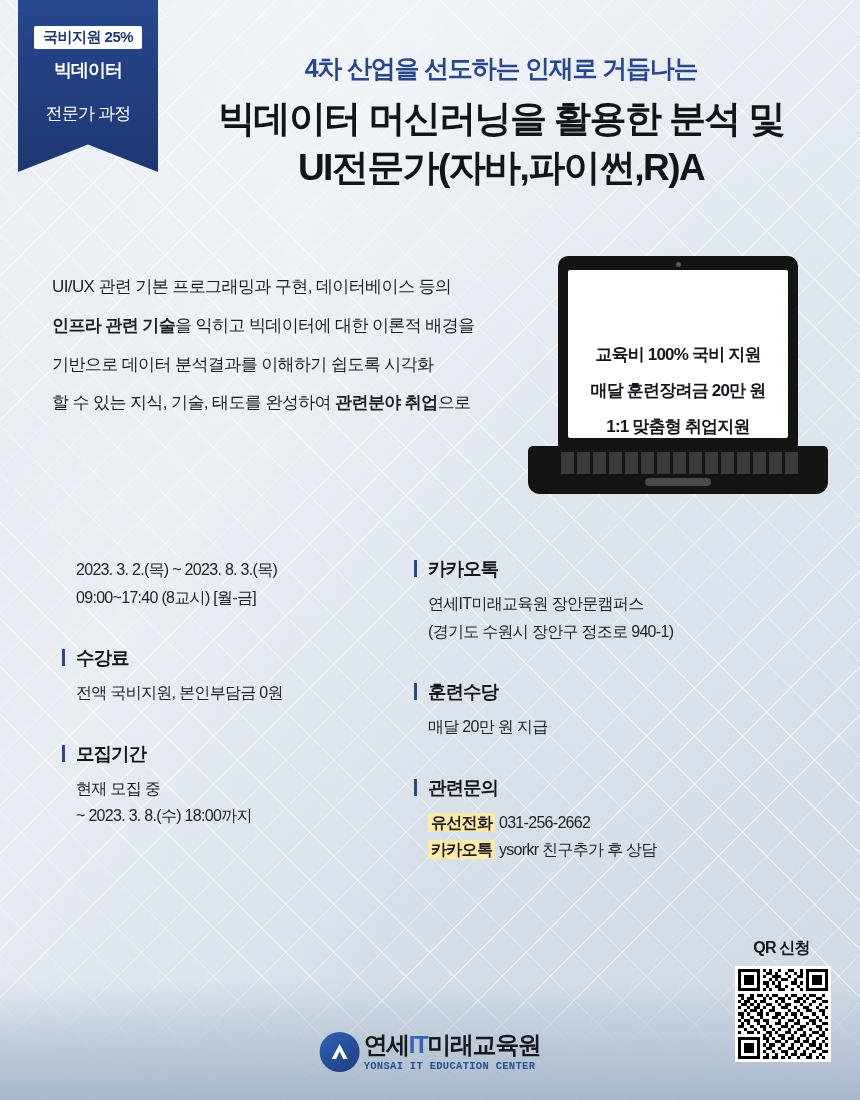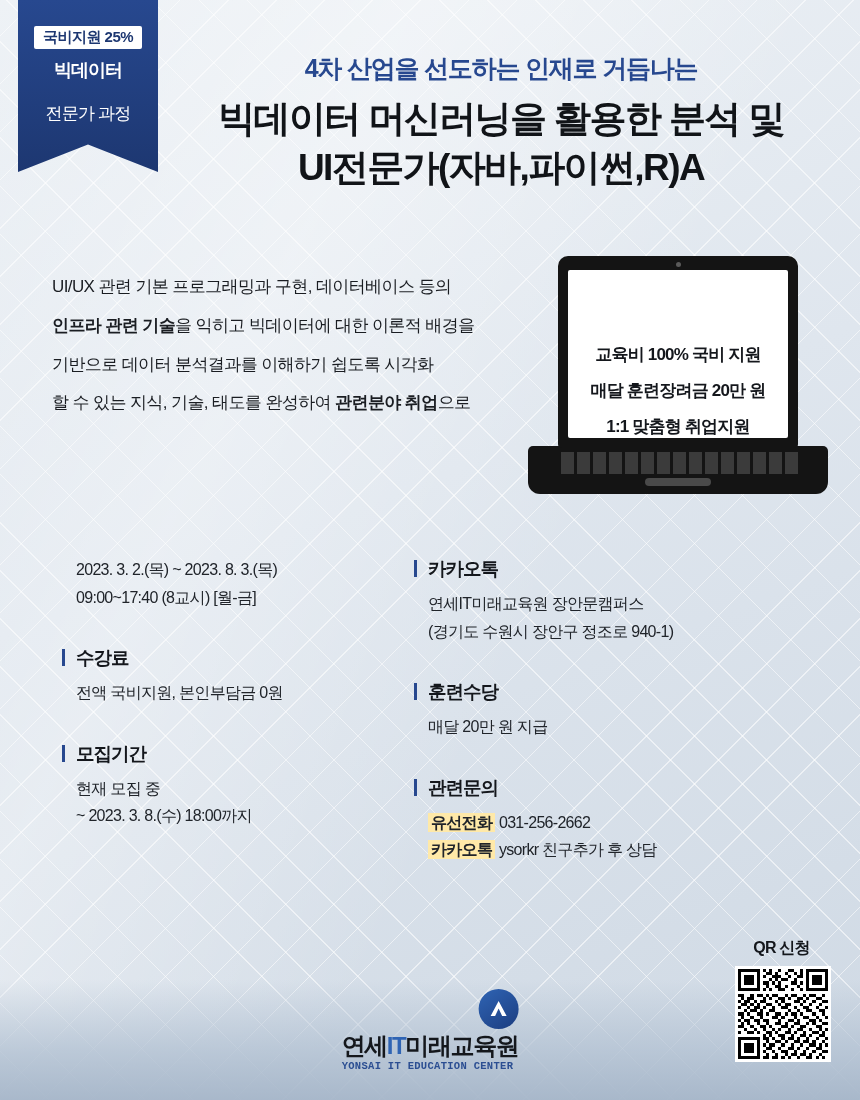--- a/index.html
+++ b/index.html
@@ -137,21 +137,21 @@
     font-size: 16px; font-weight: bold; color: #14171c; letter-spacing: -0.8px;
     margin-bottom: 7px;
   }
   .qr-code {
     width: 96px; height: 96px; background: #fff; padding: 3px;
   }
 
   
   .footer-logo {
     position: absolute; left: 50%; bottom: 28px; transform: translateX(-50%);
-    display: flex; align-items: flex-end; gap: 4px; flex-direction: column;
+    display: flex; align-items: center; gap: 4px;
   }
   .logo-mark {
     width: 40px; height: 40px; border-radius: 50%;
     background: linear-gradient(145deg, #2f64b4, #1c3d80);
     display: flex; align-items: center; justify-content: center;
   }
   .logo-mark svg { display: block; }
   .logo-text-main {
     font-size: 24px; font-weight: bold; color: #14171c; letter-spacing: -1.4px;
     line-height: 1.05;

